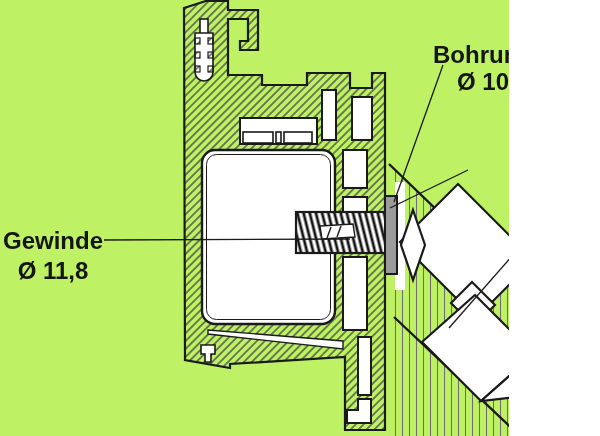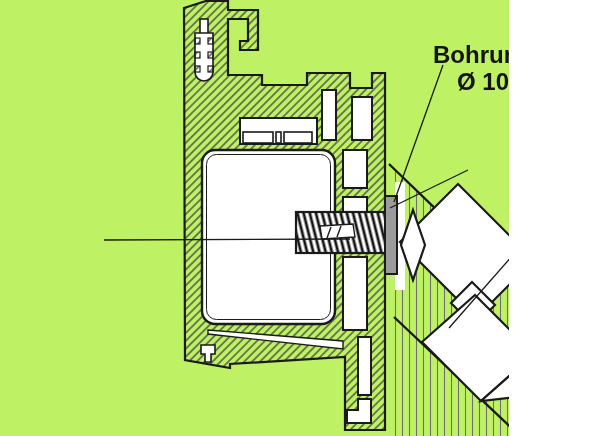--- a/index.html
+++ b/index.html
@@ -112,14 +112,16 @@
       <line x1="443" y1="65" x2="394" y2="202"></line>
       <line x1="468" y1="170" x2="390" y2="208"></line>
       <line x1="520" y1="247" x2="449" y2="328"></line>
     </g>
   </svg>
 
   <div class="lbl" style="left:433px;top:41px;">Bohrung Ø 10</div>
 
 
 
+  <div class="lbl gewinde" style="left:3px;top:226px;">Gewinde
+Ø 11,8</div>
 
 </div>
 
 </body></html>

